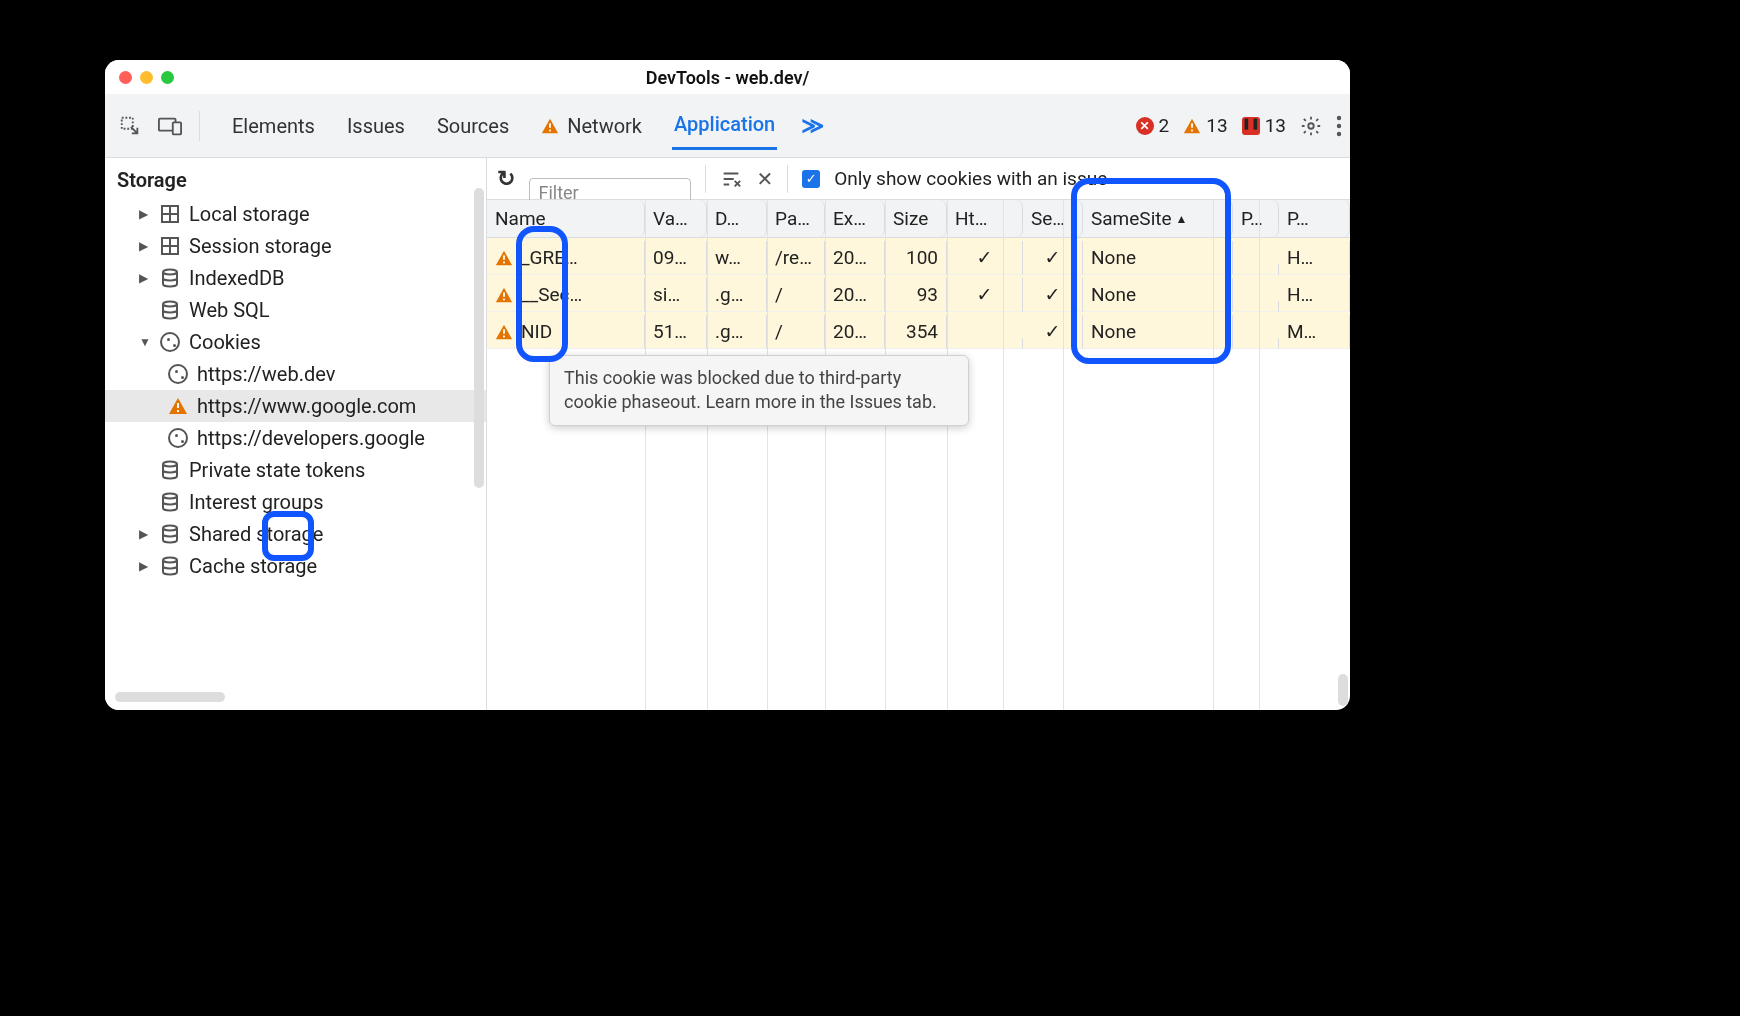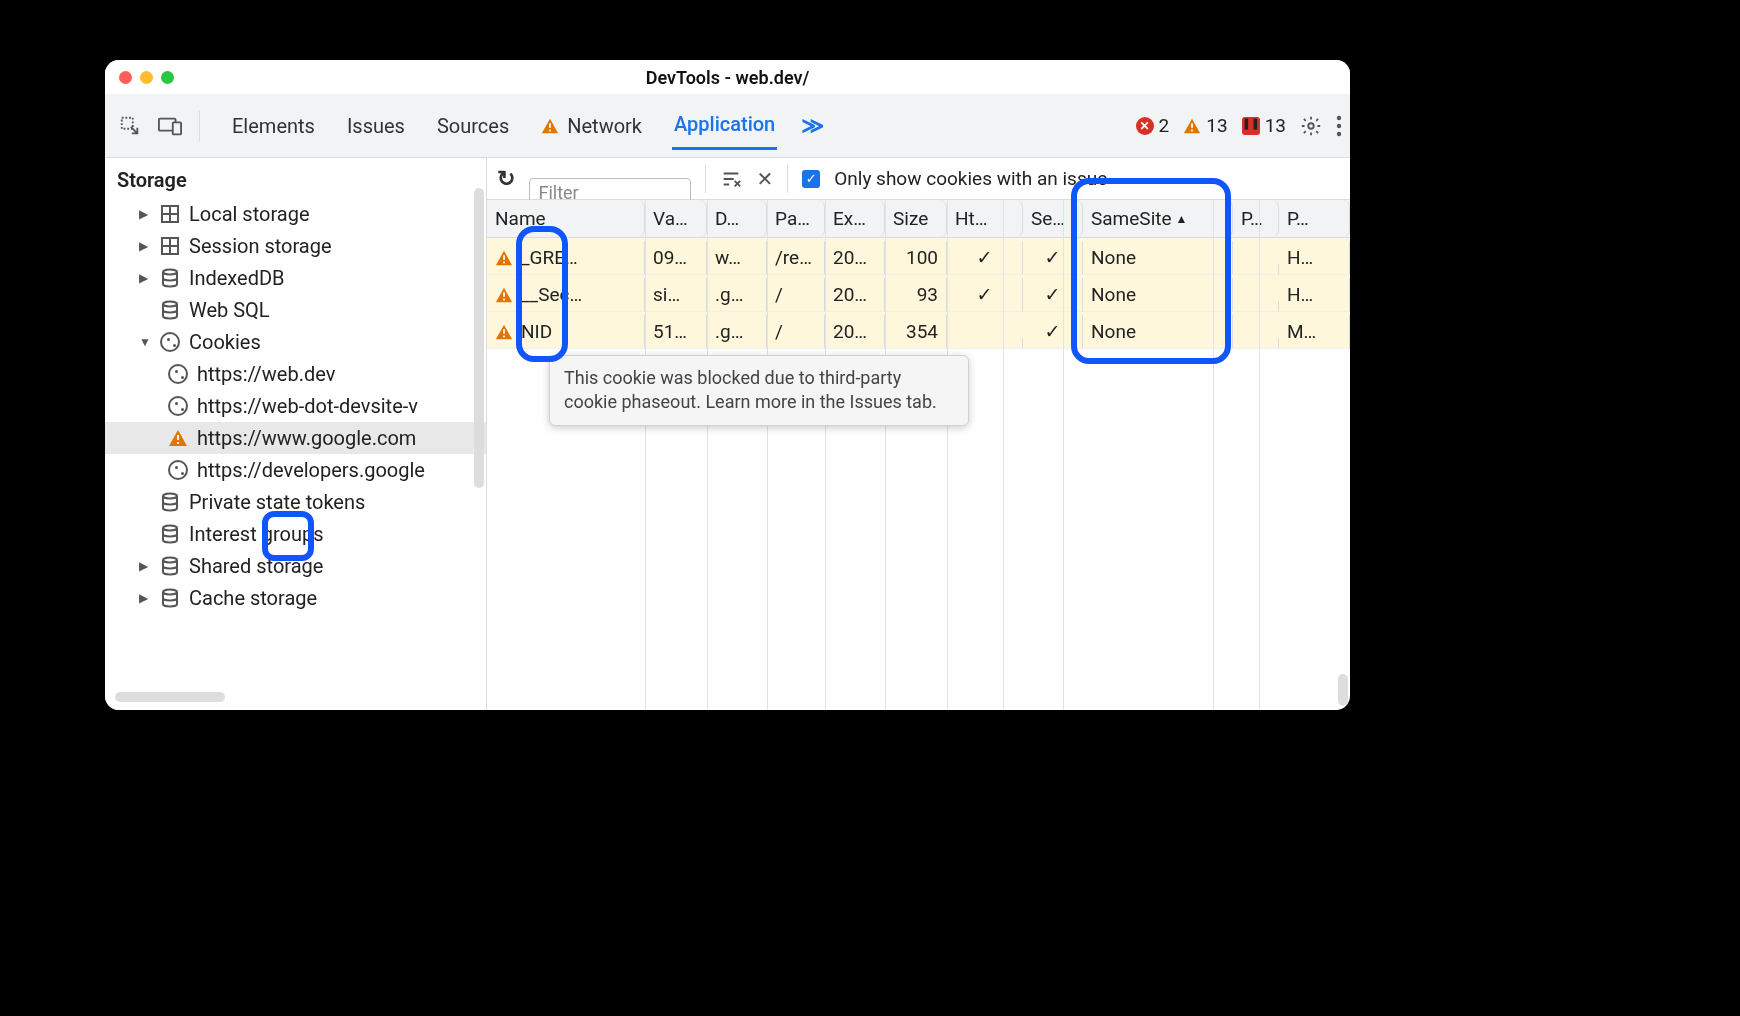--- a/index.html
+++ b/index.html
@@ -250,26 +250,20 @@
               </span>
             <span class="ellip">Cookies</span>
           </div>
 
           <div class="tree-row indent2">
             <span class="tree-ico">
                 <span class="cookie-ico"></span>
               </span>
             <span class="ellip">https://web.dev</span>
           </div>
-          <div class="tree-row indent2">
-            <span class="tree-ico">
-                <span class="cookie-ico"></span>
-              </span>
-            <span class="ellip">https://web-dot-devsite-v</span>
-          </div>
           <div class="tree-row indent2 selected">
             <span class="tree-ico">
               <svg width="20" height="20" viewBox="0 0 20 20">
                   <path d="M10 2 L19 18 H1 Z" fill="#e37400"></path>
                   <rect x="9" y="7" width="2" height="5" fill="#fff"></rect>
                   <rect x="9" y="14" width="2" height="2" fill="#fff"></rect>
                 </svg>
             </span>
             <span class="ellip">https://www.google.com</span>
           </div>

